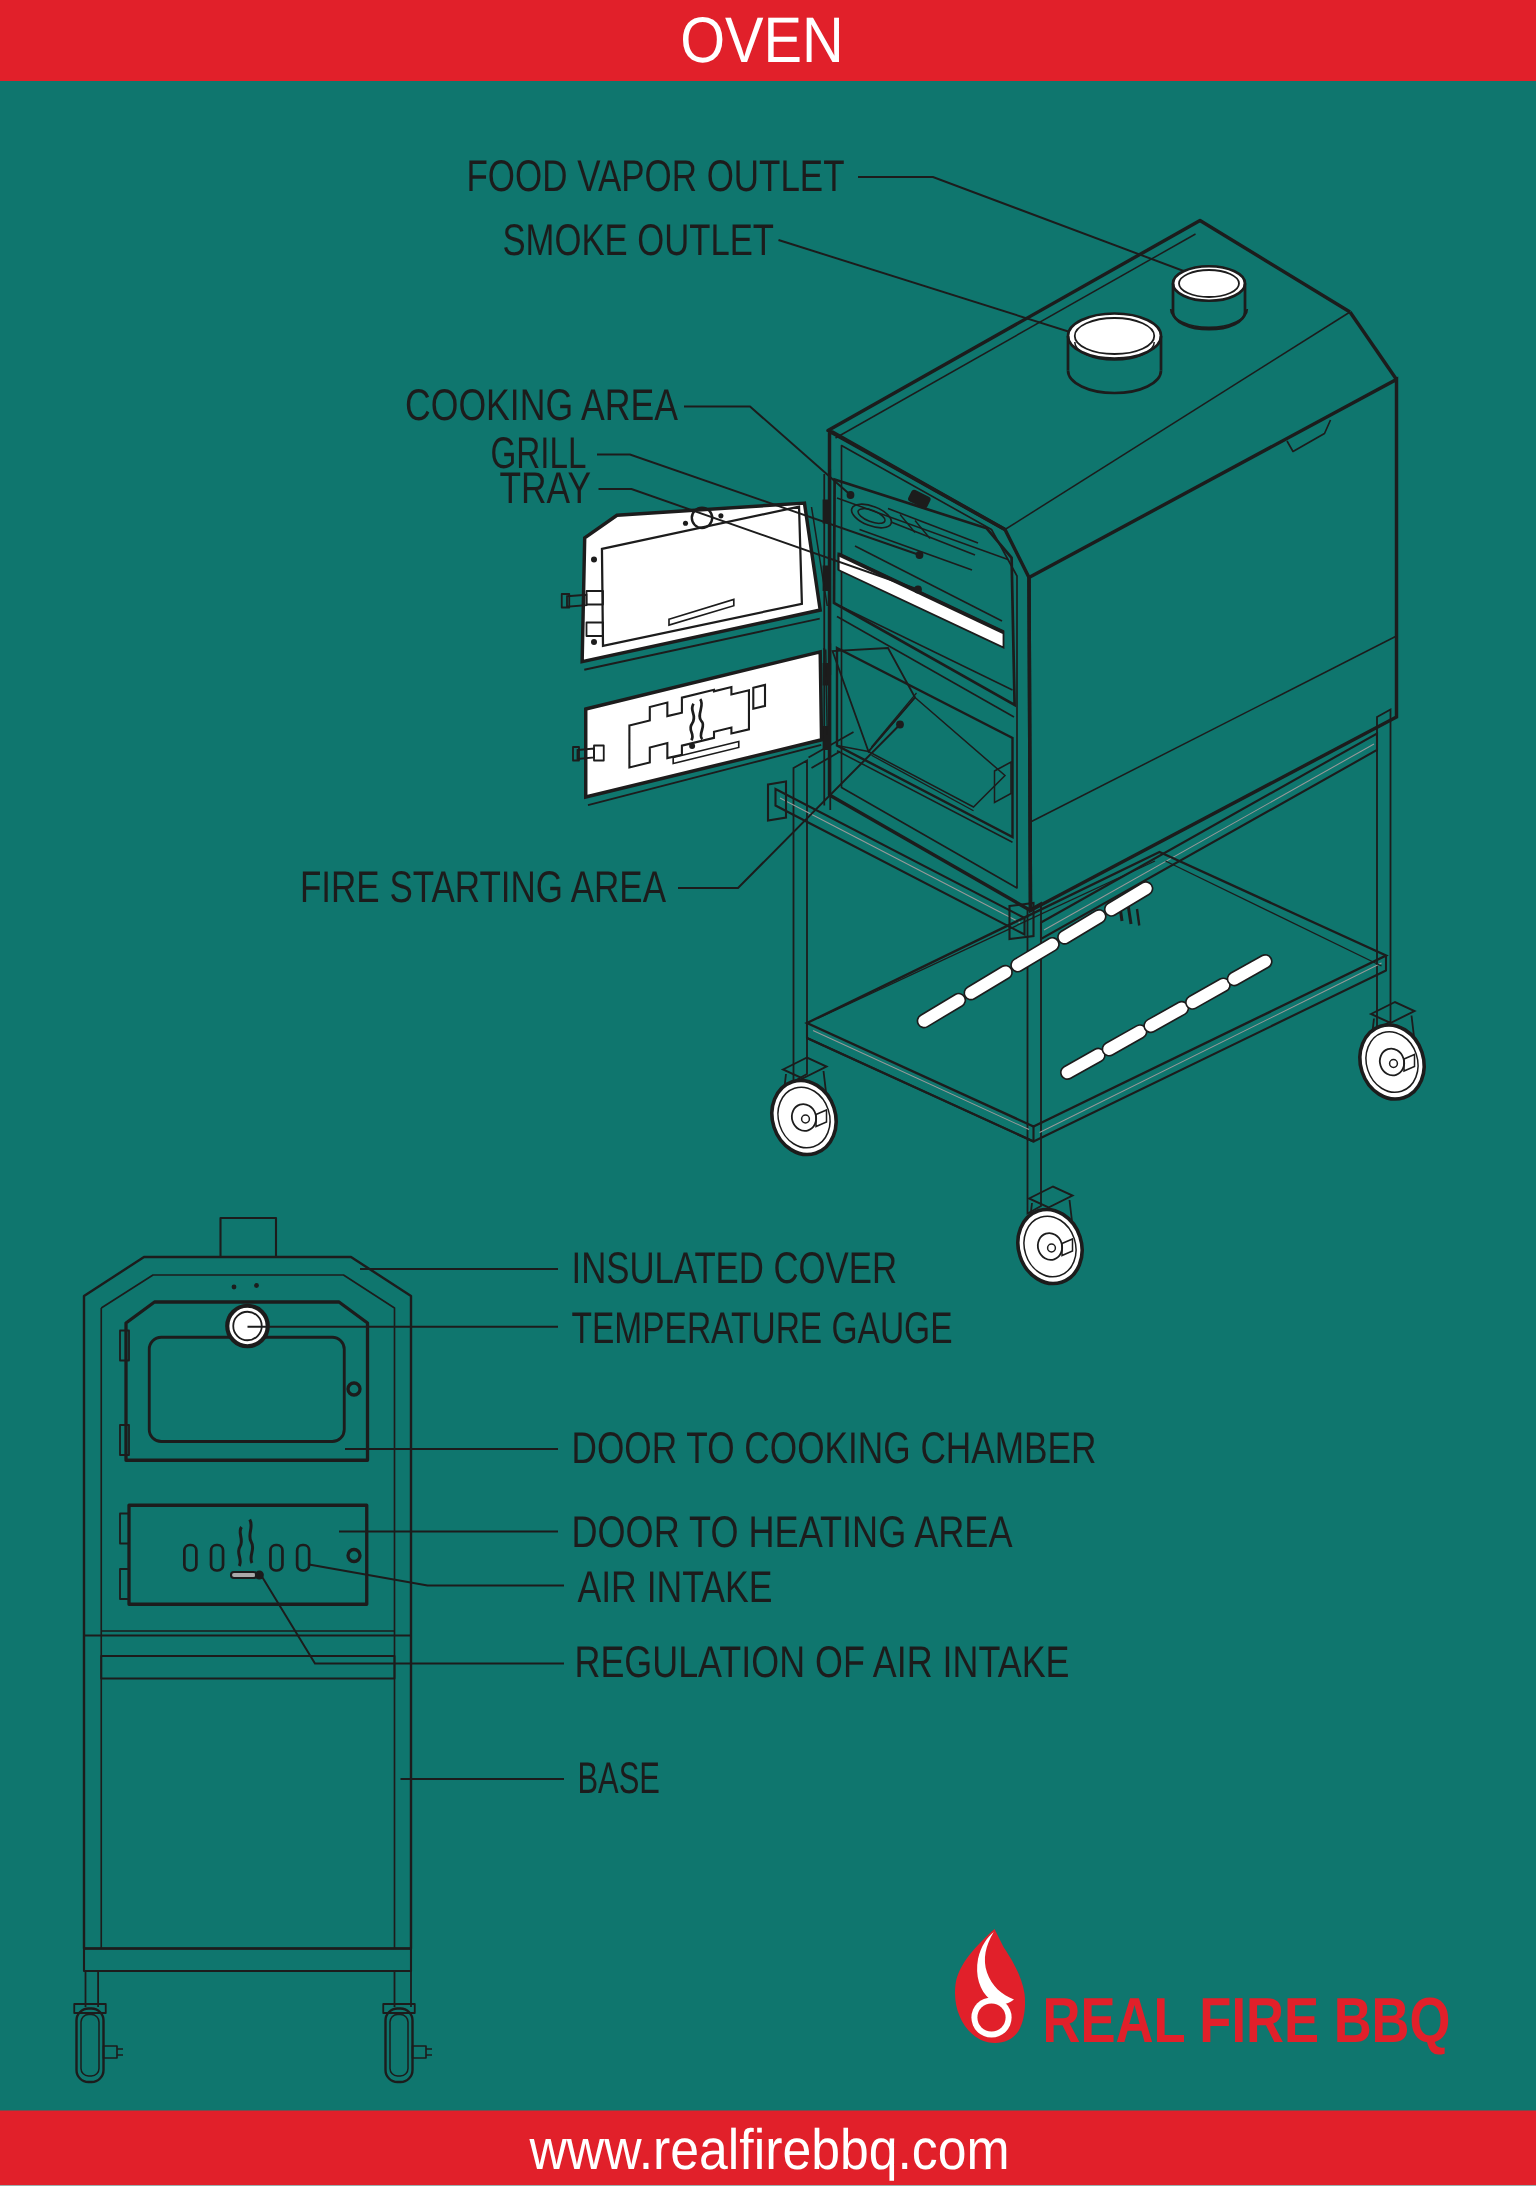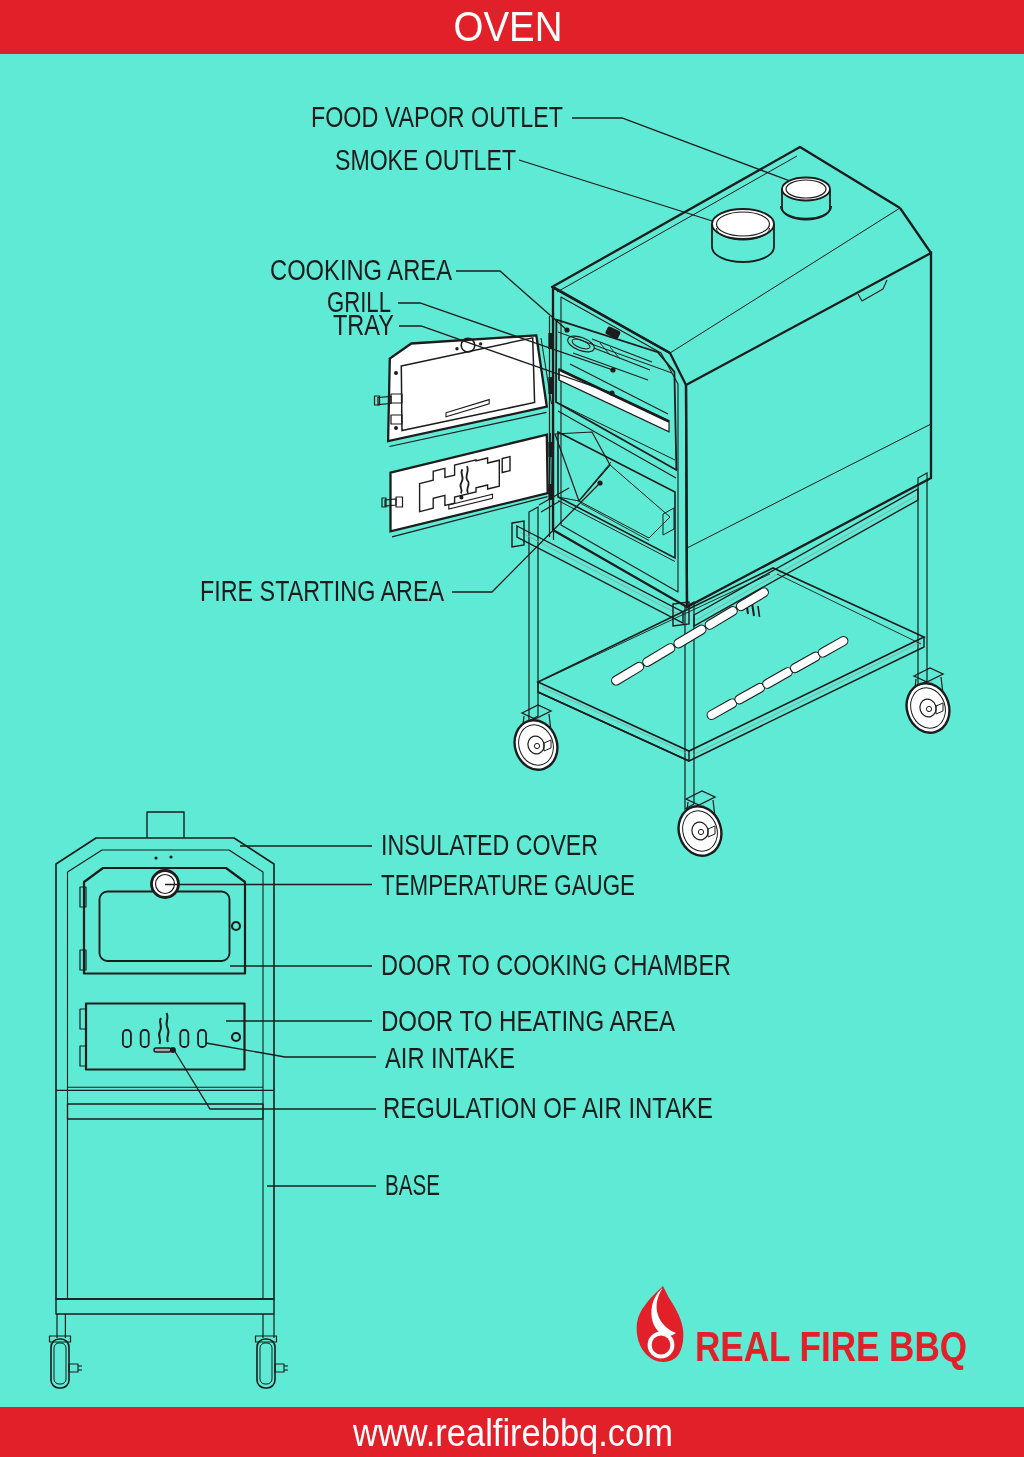--- a/index.html
+++ b/index.html
@@ -1,12 +1,12 @@
 <!DOCTYPE html>
-<html><head><meta charset="utf-8"><style>html,body{margin:0;padding:0;background:#fff;}.page{width:1024px;height:1457px;position:relative;background:#5eead4;overflow:hidden;}svg{font-family:"Liberation Sans",sans-serif;display:block;}</style></head><body>
+<html><head><meta charset="utf-8"><style>html,body{margin:0;padding:0;background:#fff;}.page{width:1024px;height:1457px;position:relative;background:#0f766e;overflow:hidden;}svg{font-family:"Liberation Sans",sans-serif;display:block;}</style></head><body>
 <div class="page">
 <svg width="1024" height="1457" viewBox="0 0 1024 1457">
 
 <rect x="0" y="0" width="1024" height="54" fill="#e1202a"></rect>
 
 <text x="508" y="41" font-size="43" fill="#ffffff" text-anchor="middle" font-weight="normal" textLength="109" lengthAdjust="spacingAndGlyphs">OVEN</text>
 
 <rect x="0" y="1407" width="1024" height="50" fill="#e1202a"></rect>
 
 <text x="513" y="1446" font-size="38" fill="#ffffff" text-anchor="middle" font-weight="normal" textLength="320" lengthAdjust="spacingAndGlyphs">www.realfirebbq.com</text>

